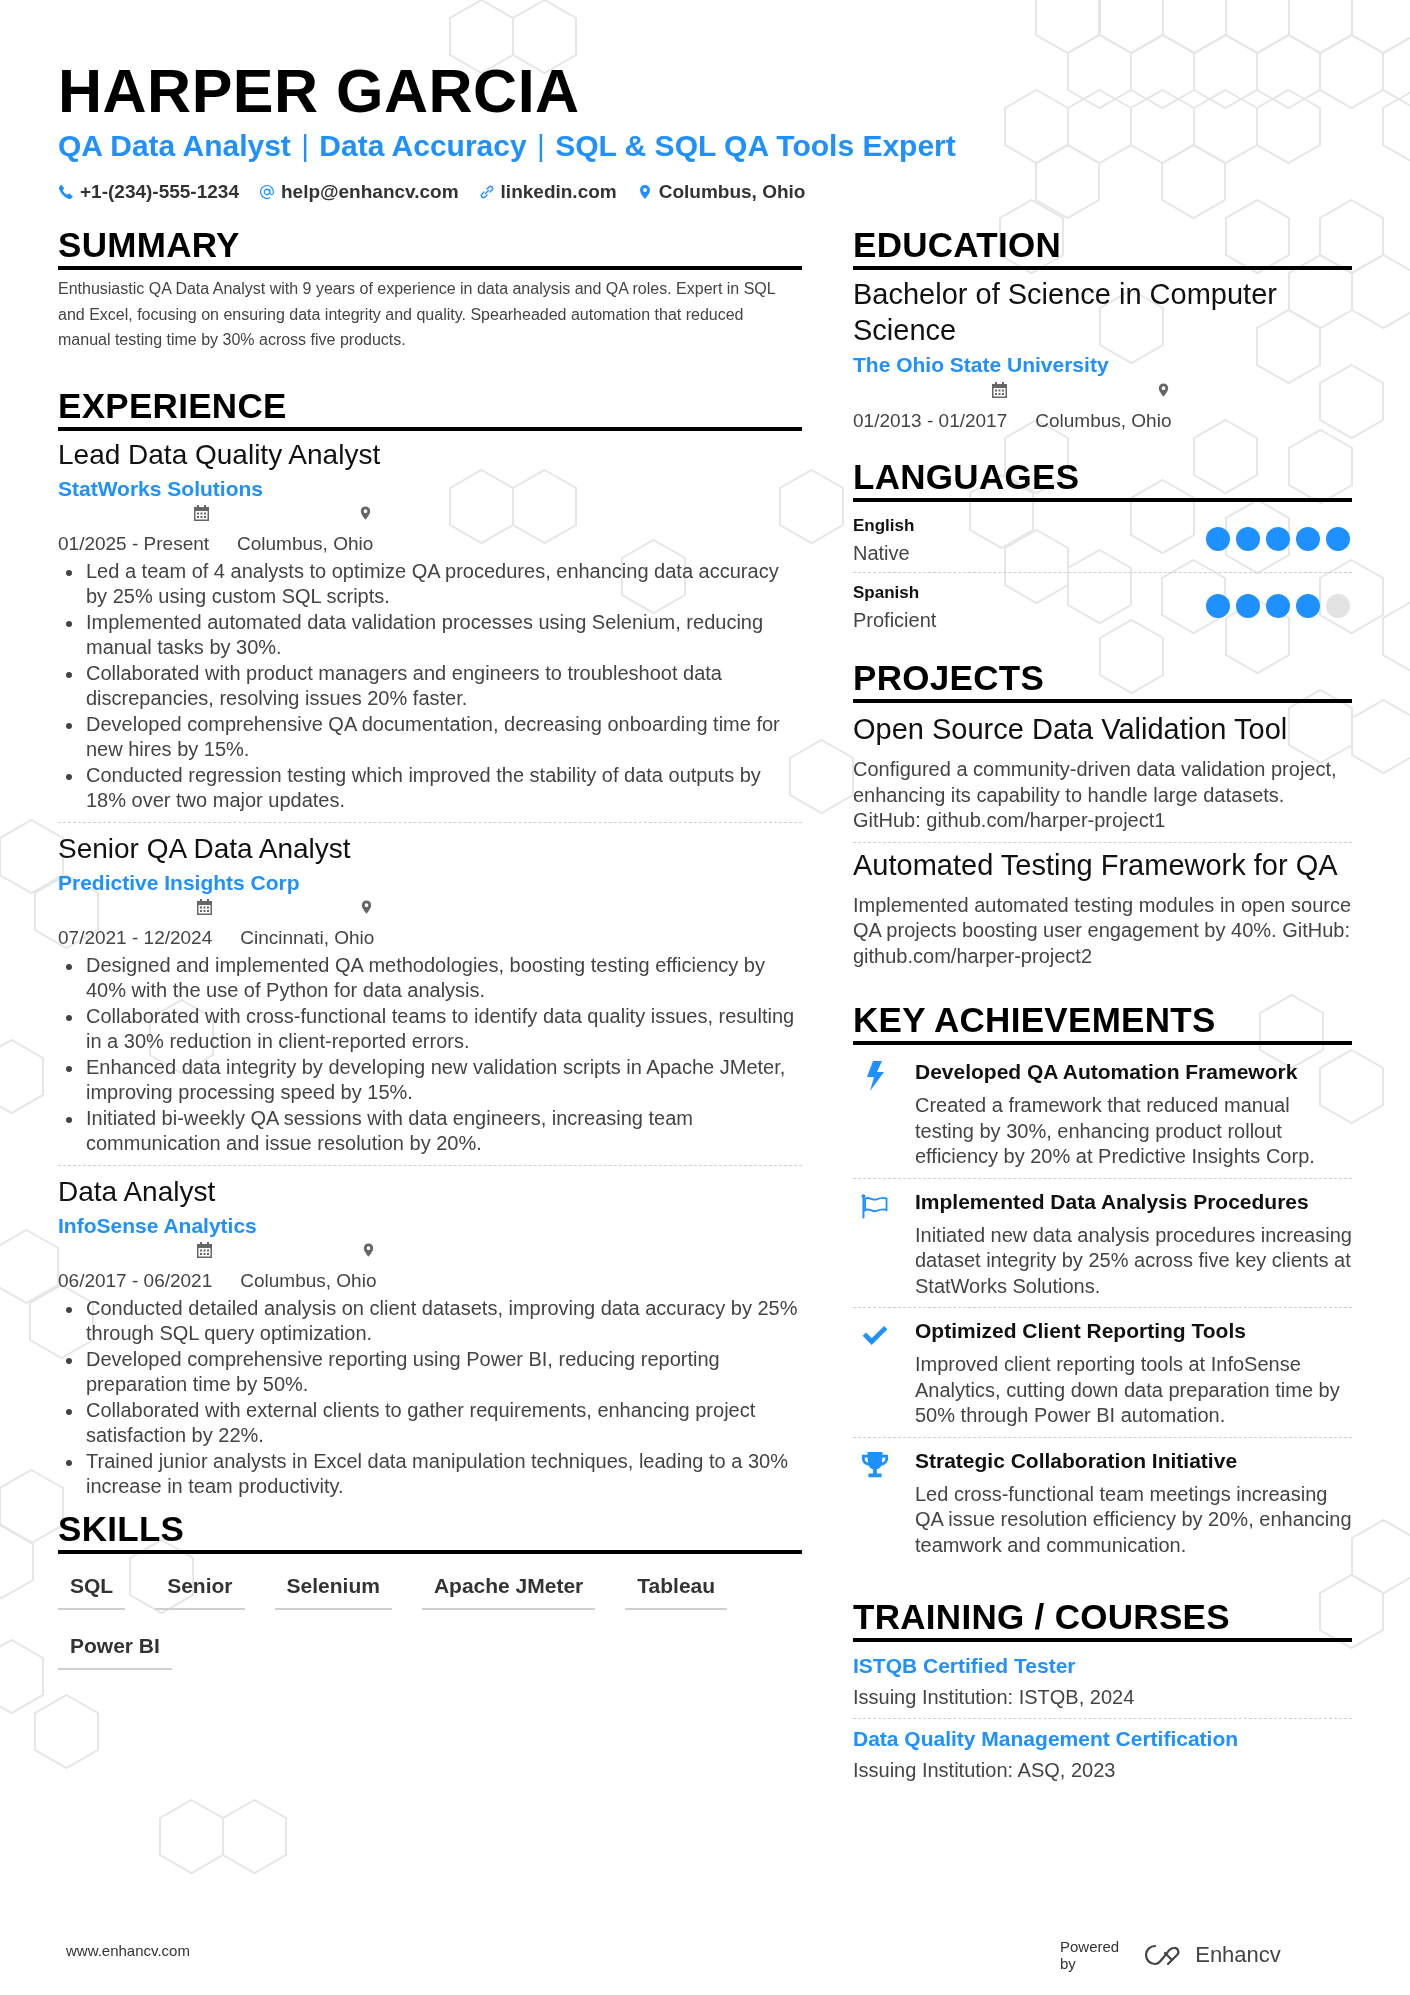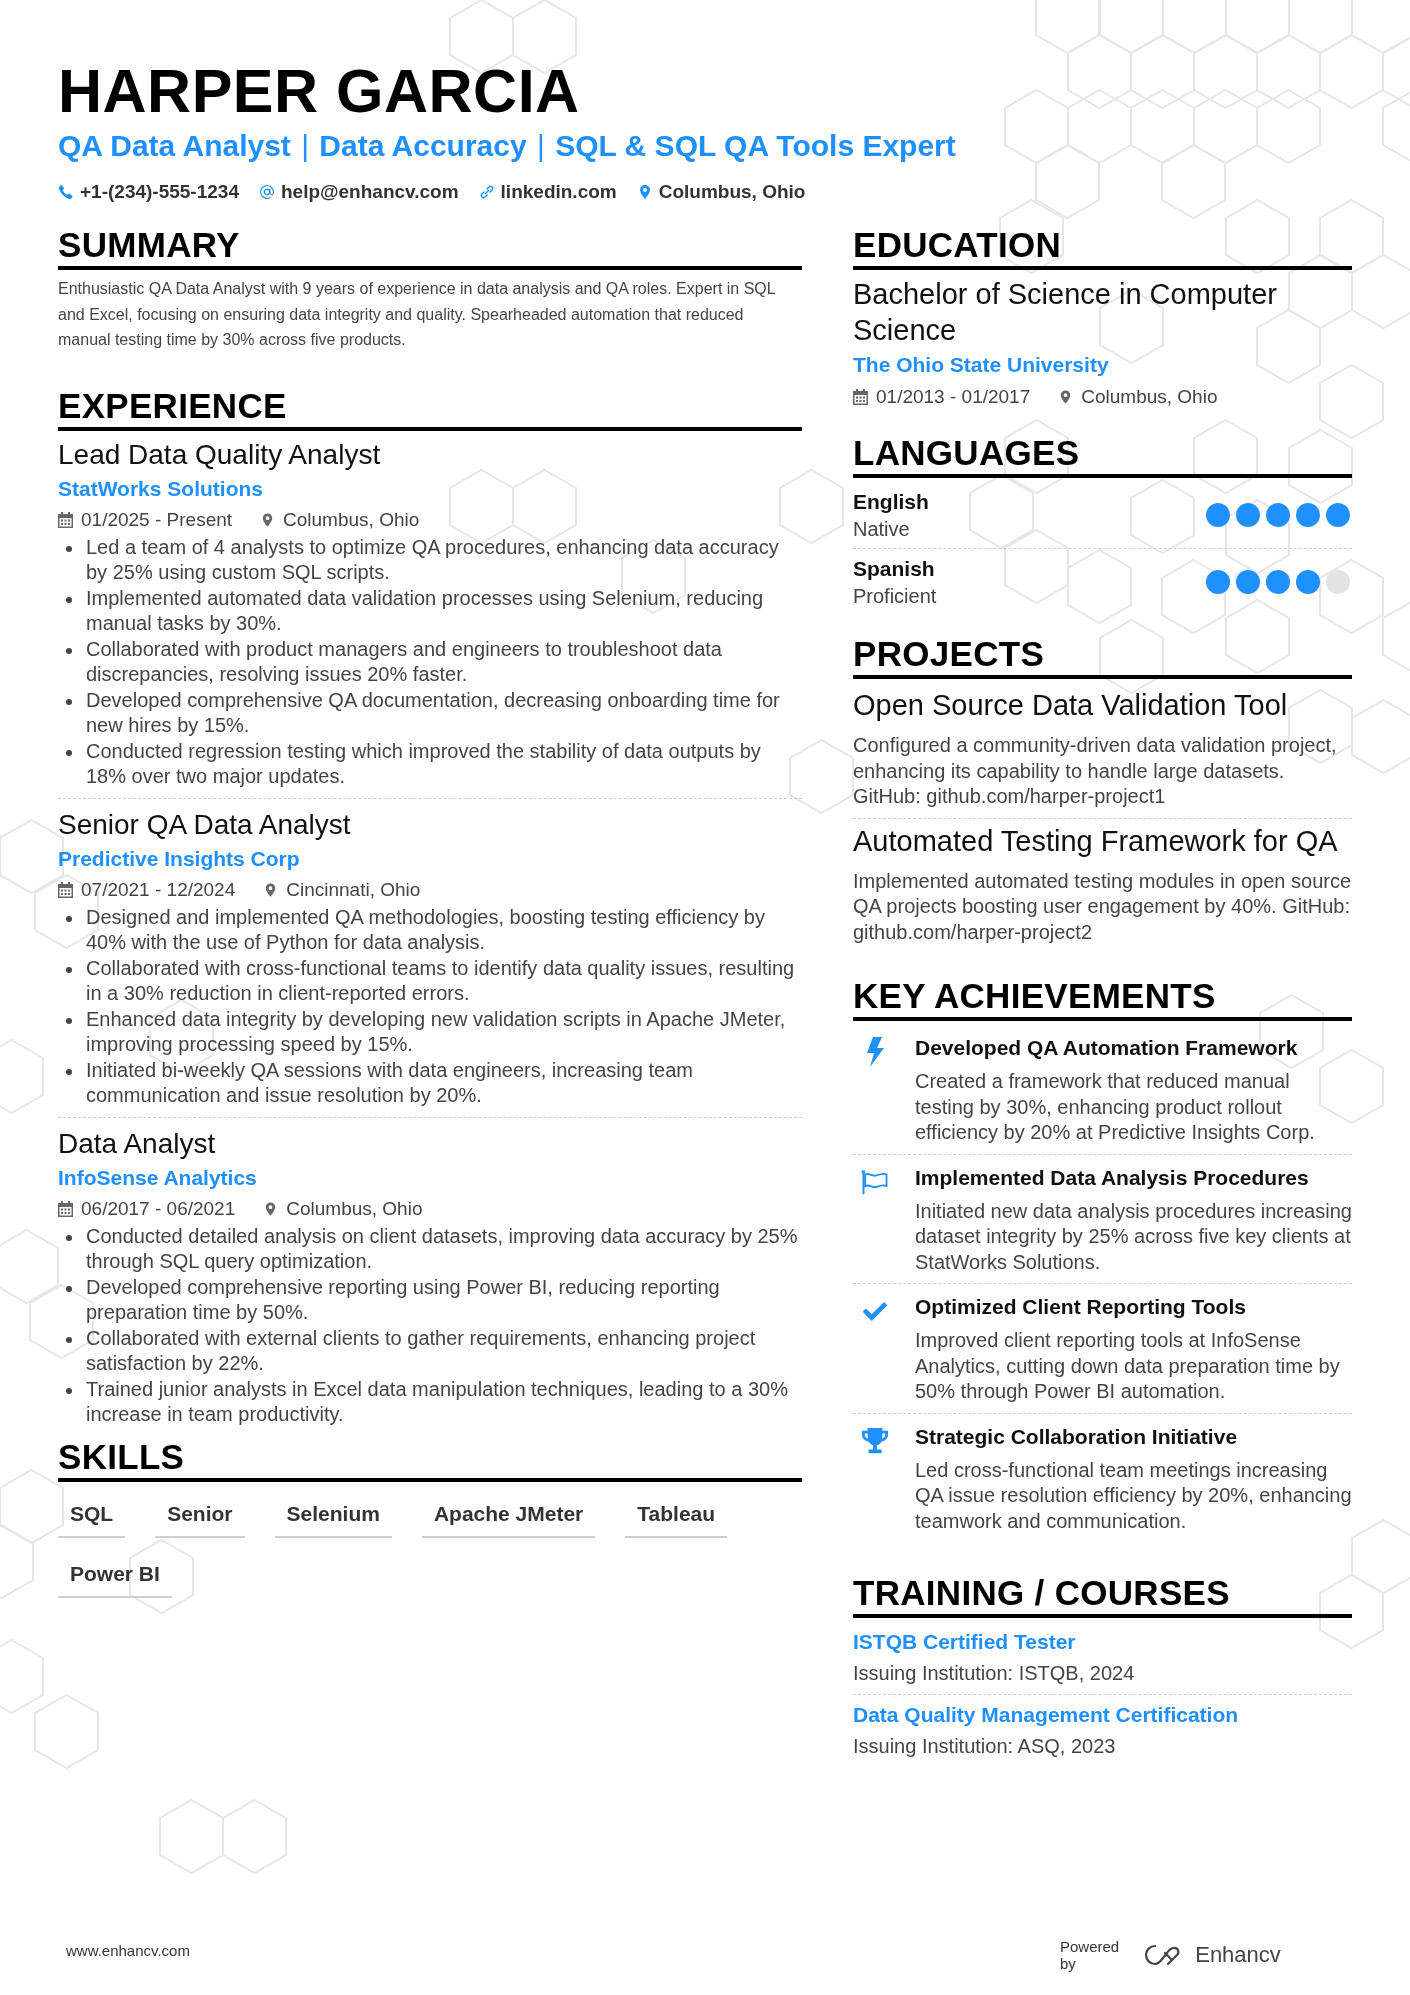--- a/index.html
+++ b/index.html
@@ -23,36 +23,36 @@
   .section { margin-bottom: 0; }
   .section-title { font-size: 35px; font-weight: 700; color: #000; line-height: 42px; text-transform: uppercase; border-bottom: 4px solid #000; padding-bottom: 0; margin-bottom: 6px; letter-spacing: 0.3px; }
 
   .summary-text { font-size: 16px; line-height: 25.5px; color: #444; padding-right: 4px; }
 
   .job { position: relative; padding-bottom: 8px; }
   .job + .job { border-top: 1.5px dashed #cfcfcf; padding-top: 8px; }
   .job-title { font-size: 28px; line-height: 36px; color: #111; }
   .company { font-size: 21px; font-weight: 700; color: #1e90ff; line-height: 32px; }
   .meta { display: flex; align-items: center; gap: 28px; font-size: 19px; color: #444; line-height: 30px; }
-  .meta-item { display: flex; align-items: center; gap: 8px; }
+  .meta-item { display: flex; align-items: flex-end; gap: 8px; flex-direction: column; }
   .meta svg { width: 15px; height: 16px; fill: #666; }
   .bullets { list-style: none; }
   .bullets li { position: relative; padding-left: 28px; font-size: 20px; line-height: 25.5px; color: #444; }
   .bullets li::before { content: ""; position: absolute; left: 8px; top: 11px; width: 6px; height: 6px; border-radius: 50%; background: #444; }
 
   .skills { display: flex; flex-wrap: wrap; column-gap: 30px; row-gap: 18px; padding-top: 8px; }
   .skill { font-size: 21px; font-weight: 700; color: #333; padding: 4px 12px 8px 12px; border-bottom: 2px solid #cfcfcf; line-height: 28px; }
 
   
   .degree { font-size: 29px; line-height: 36px; color: #111; }
   .school { font-size: 21px; font-weight: 700; color: #1e90ff; line-height: 34px; }
 
   .lang { display: flex; justify-content: space-between; align-items: center; padding: 4px 0 6px 0; }
   .lang + .lang { border-top: 1.5px dashed #cfcfcf; padding-top: 6px; }
-  .lang-name { font-size: 21px; font-weight: 700; color: #111; line-height: 28px; }
+  .lang-name { font-size: 17px; font-weight: 700; color: #111; line-height: 28px; }
   .lang-level { font-size: 20px; color: #444; line-height: 26px; }
   .dots { display: flex; gap: 6px; margin-right: 2px; }
   .dot { width: 24px; height: 24px; border-radius: 50%; background: #1e90ff; }
   .dot.empty { background: #e3e3e3; }
 
   .project { padding: 2px 0 8px 0; }
   .project + .project { border-top: 1.5px dashed #cfcfcf; padding-top: 4px; }
   .project-title { font-size: 29px; line-height: 36px; color: #111; margin-bottom: 10px; }
   .project-desc { font-size: 20px; line-height: 25.5px; color: #444; }
 

